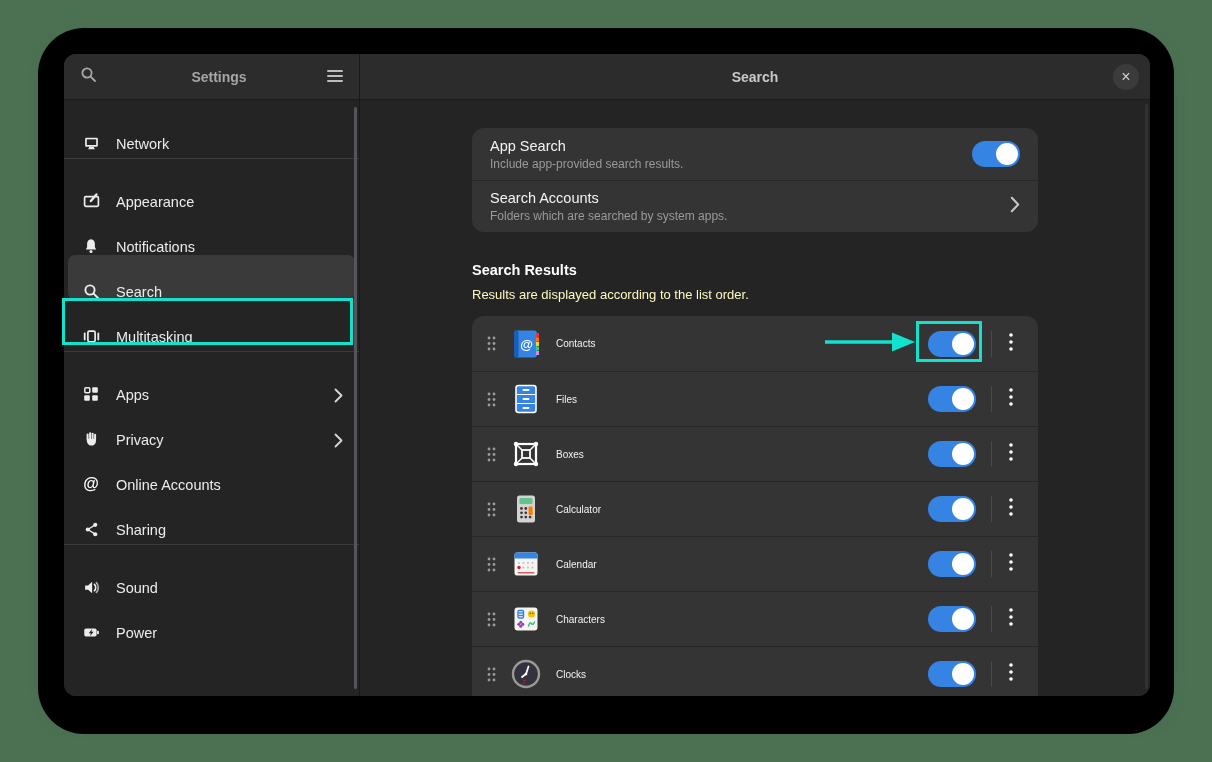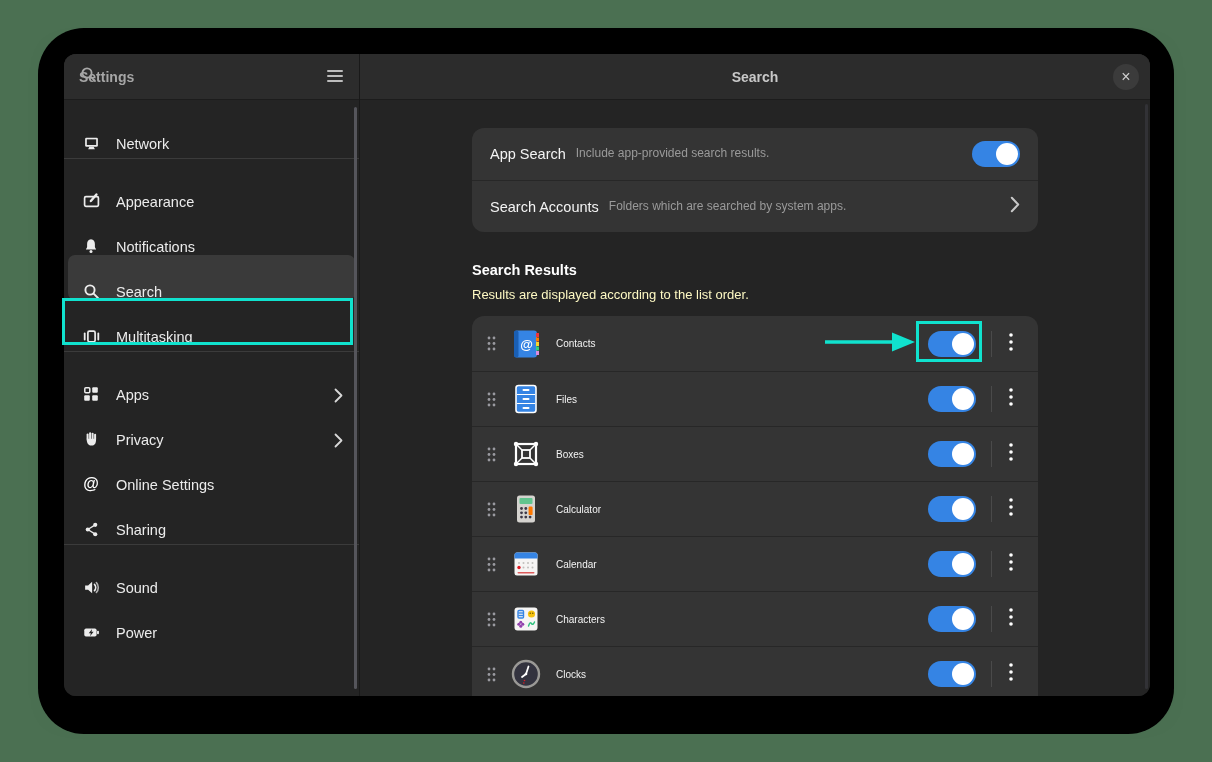--- a/index.html
+++ b/index.html
@@ -20,21 +20,21 @@
   .headerbar { height:46px; flex:none; background:#2c2c2c;
     border-bottom:1px solid #1c1c1c; display:flex; align-items:center; position:relative; }
   .hb-title { font-size:14px; font-weight:bold; color:#a6a6a6; }
   .icon-btn { width:32px; height:32px; border-radius:7px; display:flex;
     align-items:center; justify-content:center; flex:none; }
 
   
   .sidebar { width:296px; flex:none; display:flex; flex-direction:column;
     border-right:1px solid #191919; position:relative; background:#242424; }
   .sidebar .headerbar { padding:0 8px; justify-content:space-between; }
-  .sidebar .hb-title { position:absolute; left:8px; right:0; pointer-events:none;padding-left:7px; }
+  .sidebar .hb-title { position:absolute; left:8px; right:0; text-align:center; pointer-events:none;padding-left:7px; }
   .side-list { padding:7px 4px 0 4px; flex:1; overflow:hidden; }
   .side-item { height:45px; display:flex; align-items:flex-end; gap:16px;
     padding:0 12px 0 14px; border-radius:7px; color:#ececec; font-size:14.5px; position:relative; }
   .side-item.selected { background:#3a3a3a; }
   .side-icon { width:18px; height:18px; flex:none; display:flex; align-items:center; justify-content:center; }
   .side-chevron { margin-left:auto; display:flex; }
   .divider { height:1px; background:#3b3b3b; margin:6px -4px; }
   .v-scrollbar { position:absolute; width:3px; border-radius:2px; }
   .sidebar .v-scrollbar { right:2px; top:53px; bottom:7px; background:#55555b; }
   .main .v-scrollbar { right:2px; top:50px; bottom:7px; background:#323236; }
@@ -46,21 +46,21 @@
   .close-btn { position:absolute; right:11px; top:10px; width:26px; height:26px;
     border-radius:50%; background:#3b3b3b; color:#cfcfcf; display:flex;
     align-items:center; justify-content:center; font-size:16px; line-height:1; }
   .content { flex:1; padding-top:28px; display:flex; flex-direction:column;
     align-items:center; overflow:hidden; }
   .panel { width:566px; }
 
   .card { background:#343434; border-radius:12px; overflow:hidden; }
   .prow { display:flex; align-items:center; padding:0 18px; height:52px; gap:14px; }
   .prow + .prow { border-top:1px solid #272727; }
-  .prow-text { flex:1; display:flex; flex-direction:row; gap:10px; }
+  .prow-text { flex:1; display:flex; flex-direction:column; gap:3px; }
   .prow-title { font-size:14.5px; color:#f3f3f3; }
   .prow-sub { font-size:12px; color:#9a9a9a; }
 
   .toggle { width:48px; height:26px; border-radius:14px; background:#3584e4;
     position:relative; flex:none; }
   .toggle::after { content:""; position:absolute; top:2px; right:2px; width:22px;
     height:22px; background:#fff; border-radius:50%; }
 
   .section { margin-top:30px; }
   .section-title { font-size:14.5px; font-weight:bold; color:#ffffff; }
@@ -205,21 +205,21 @@
           <svg width="9" height="15" viewBox="0 0 9 15">
               <polyline points="1.5,1.5 7.5,7.5 1.5,13.5" fill="none" stroke="#d8d8d8" stroke-width="1.8" stroke-linecap="round" stroke-linejoin="round"></polyline>
             </svg>
         </span>
       </div>
 
       <div class="side-item">
         <span class="side-icon">
             <span class="at-glyph">@</span>
           </span>
-        <span>Online Settings</span>
+        <span>Online Accounts</span>
       </div>
 
       <div class="side-item">
         <span class="side-icon">
           <svg width="15" height="15" viewBox="0 0 16 16">
               <g stroke="#ececec" stroke-width="1.5">
                 <line x1="12" y1="3" x2="4" y2="8"></line>
                 <line x1="4" y1="8" x2="12" y2="13"></line>
               </g>
               <g fill="#ececec">

